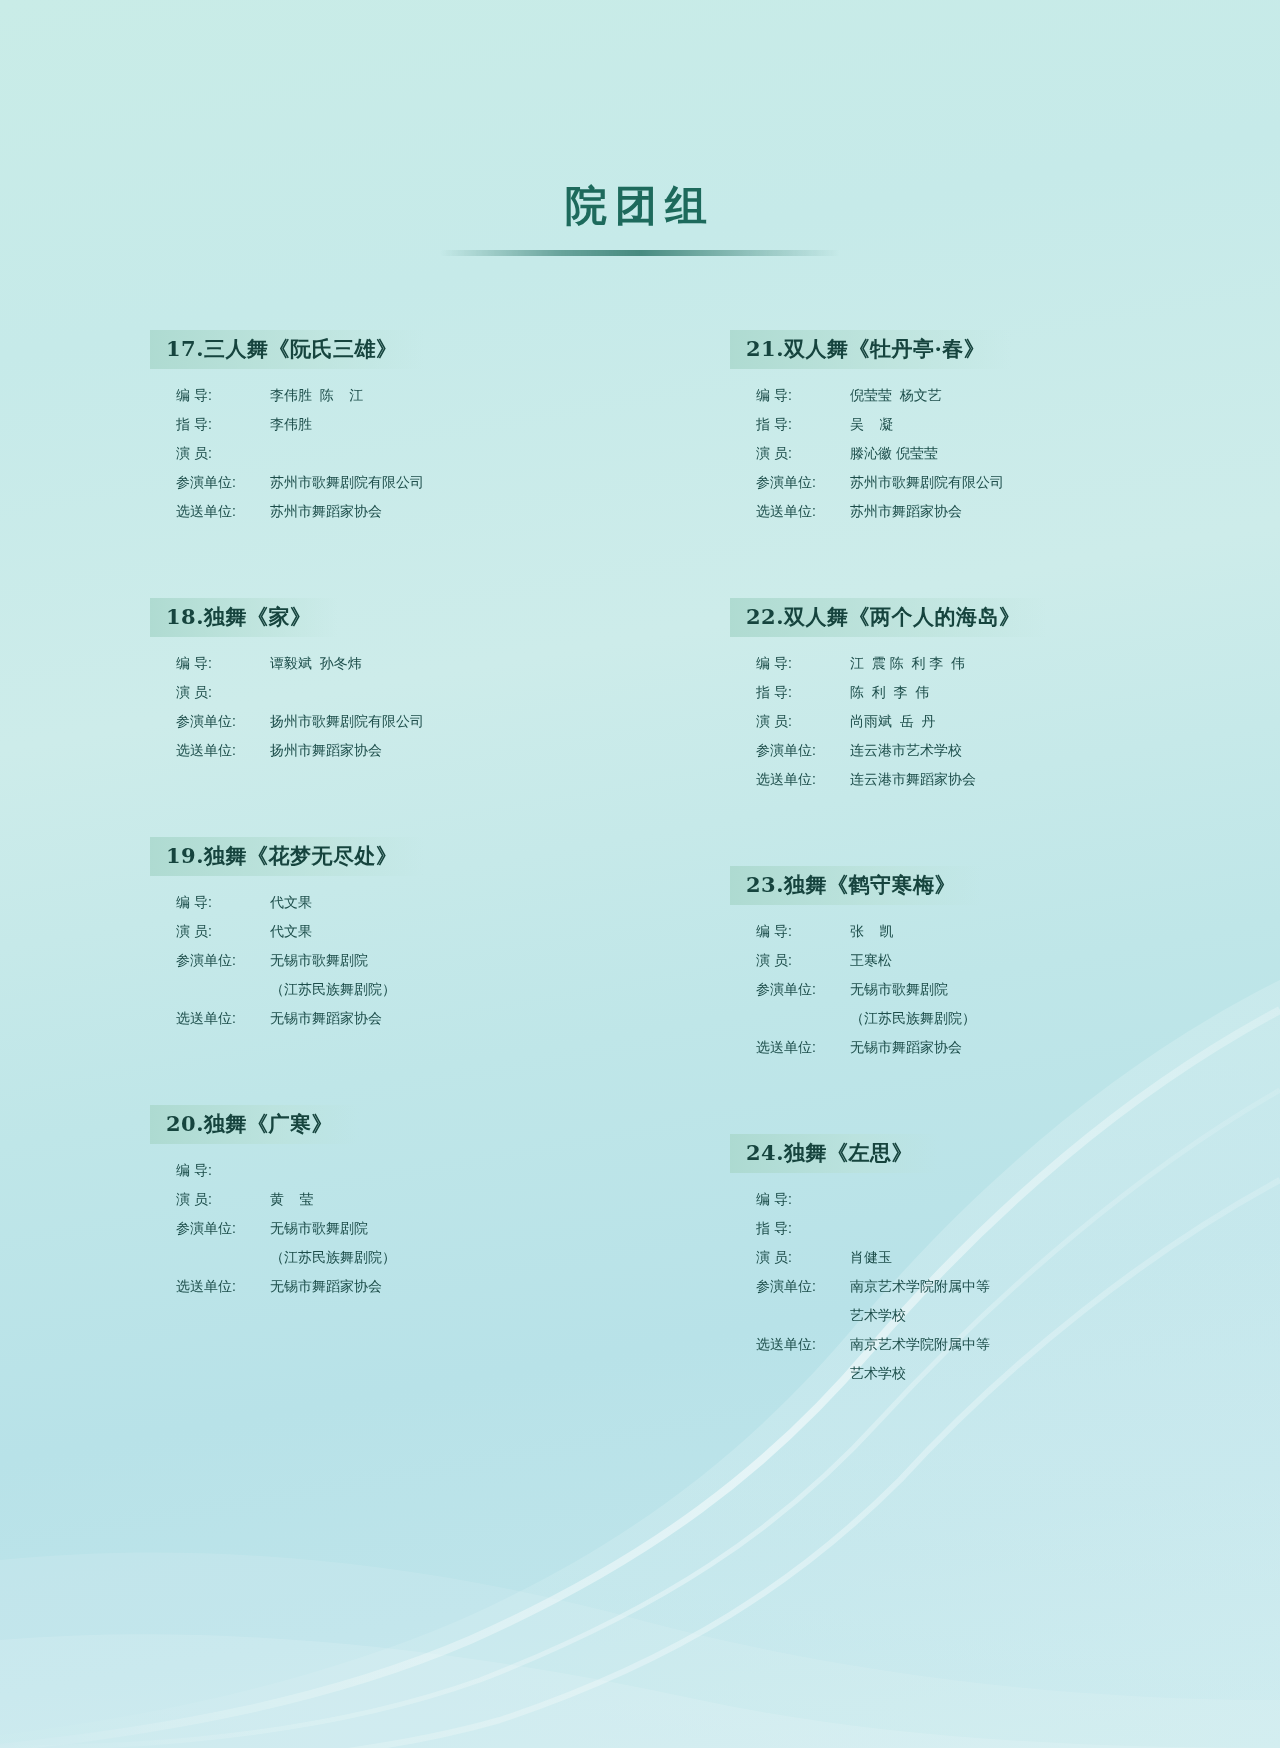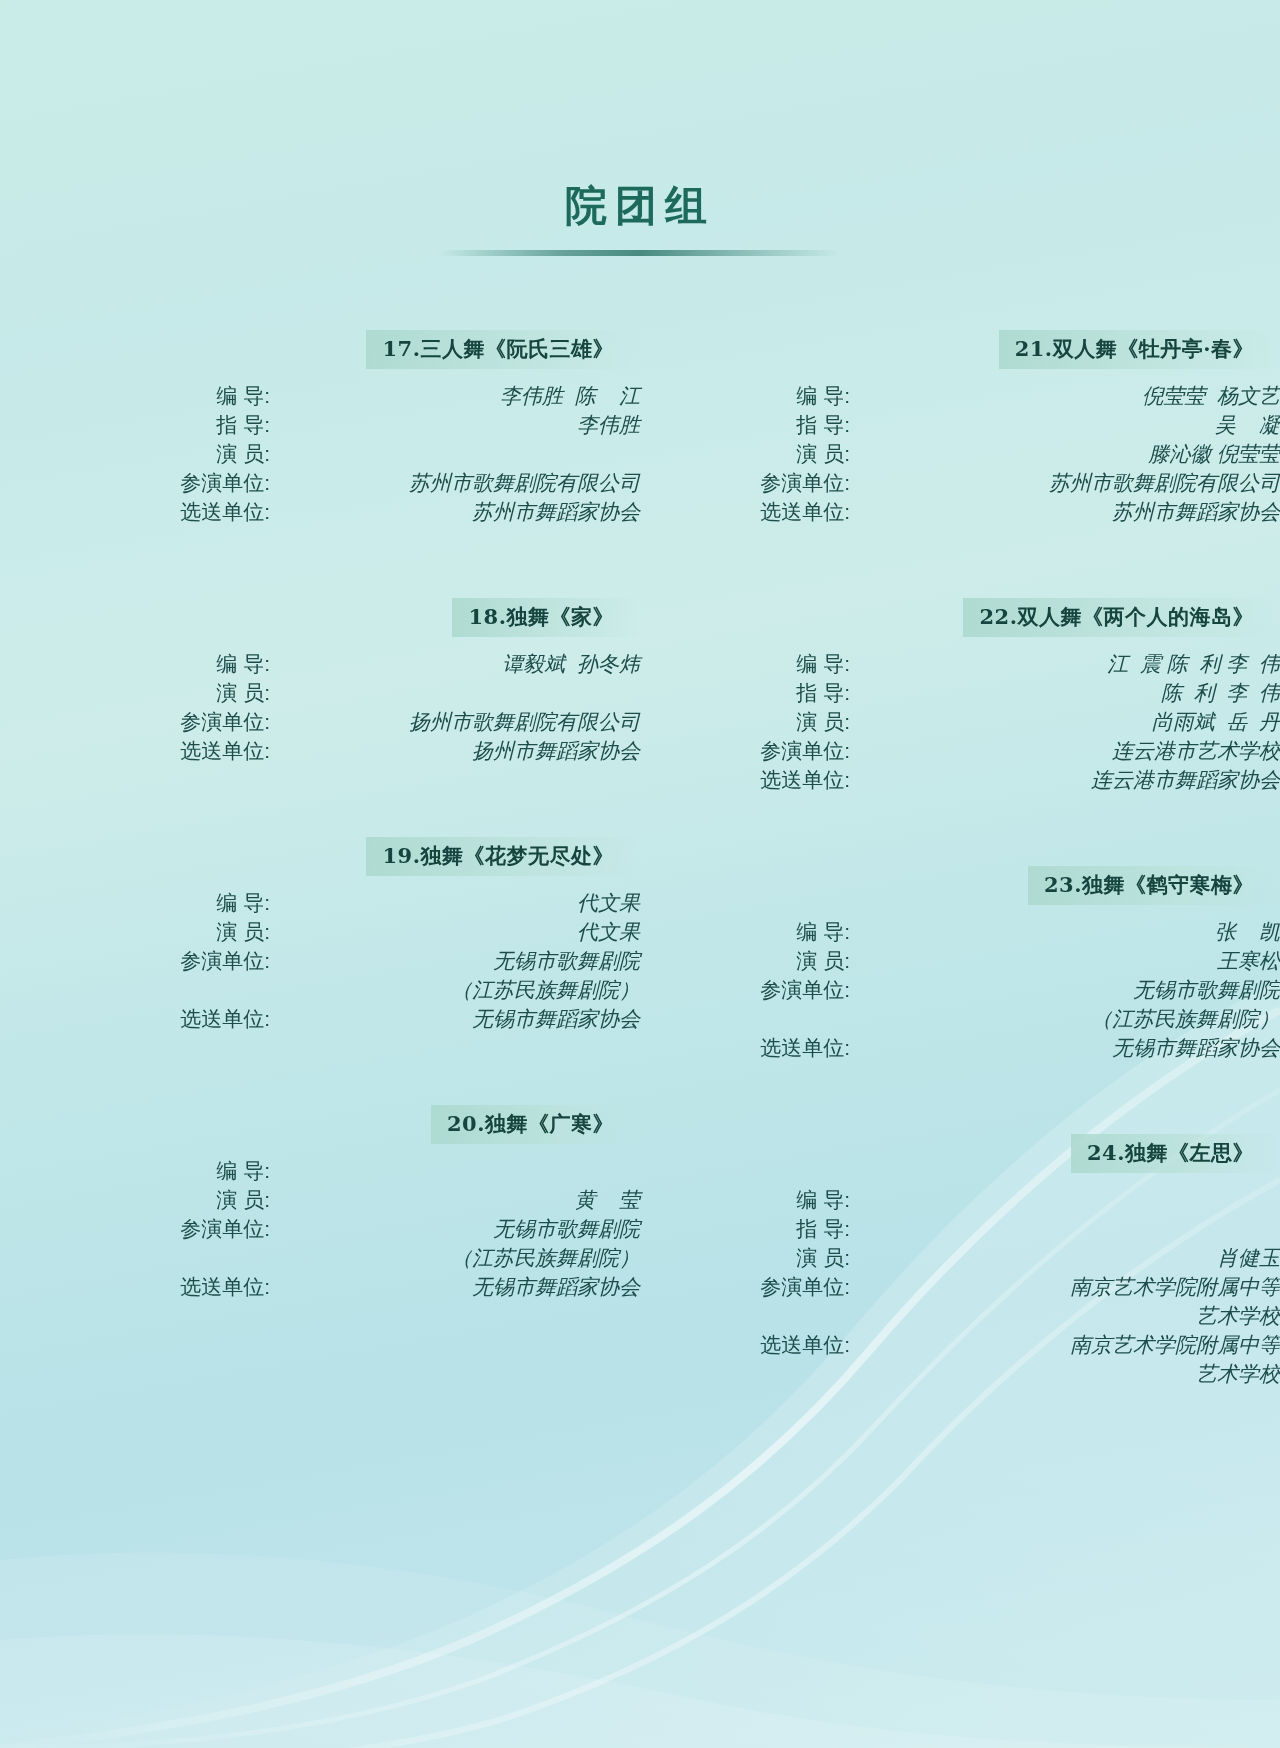--- a/index.html
+++ b/index.html
@@ -44,21 +44,20 @@
     background: linear-gradient(90deg, rgba(28,106,92,0) 0%, rgba(28,106,92,0.55) 30%, rgba(28,106,92,0.75) 50%, rgba(28,106,92,0.35) 75%, rgba(28,106,92,0) 100%);
     border-radius: 3px;
     filter: blur(0.4px);
   }
   .columns {
     position: absolute;
     top: 330px;
     left: 0;
     width: 1280px;
     display: flex;
-    text-align: right;
   }
   .col {
     width: 50%;
     box-sizing: border-box;
   }
   .col-left { padding-left: 150px; }
   .col-right { padding-left: 90px; }
 
   .entry { margin-bottom: 72px; }
   .entry-head {
@@ -70,34 +69,32 @@
   .entry-head .h-text {
     font-family: "DejaVu Serif", "Liberation Serif", serif;
     font-weight: bold;
     font-size: 21px;
     color: #16443e;
     letter-spacing: 0.5px;
   }
   .fields { padding-left: 26px; }
   .field {
     display: flex;
-    font-size: 21px;
+    font-size: 14px;
     line-height: 29px;
     color: #1c4d4a;
     white-space: pre;
-    gap: 43px;
   }
   .field .lbl {
     flex: none;
     min-width: 94px;
     color: #1c4d4a;
   }
   .field .val {
     flex: 1;
-    font-style: italic;
   }
   .field.cont .lbl { visibility: hidden; }
 </style>
 </head>
 <body>
 
 <svg class="wave" width="1280" height="1748" viewBox="0 0 1280 1748" style="top:0;left:0;">
   <defs>
     <linearGradient id="wg1" x1="0" y1="0" x2="1" y2="0">
       <stop offset="0%" stop-color="#ffffff" stop-opacity="0.05"></stop>

